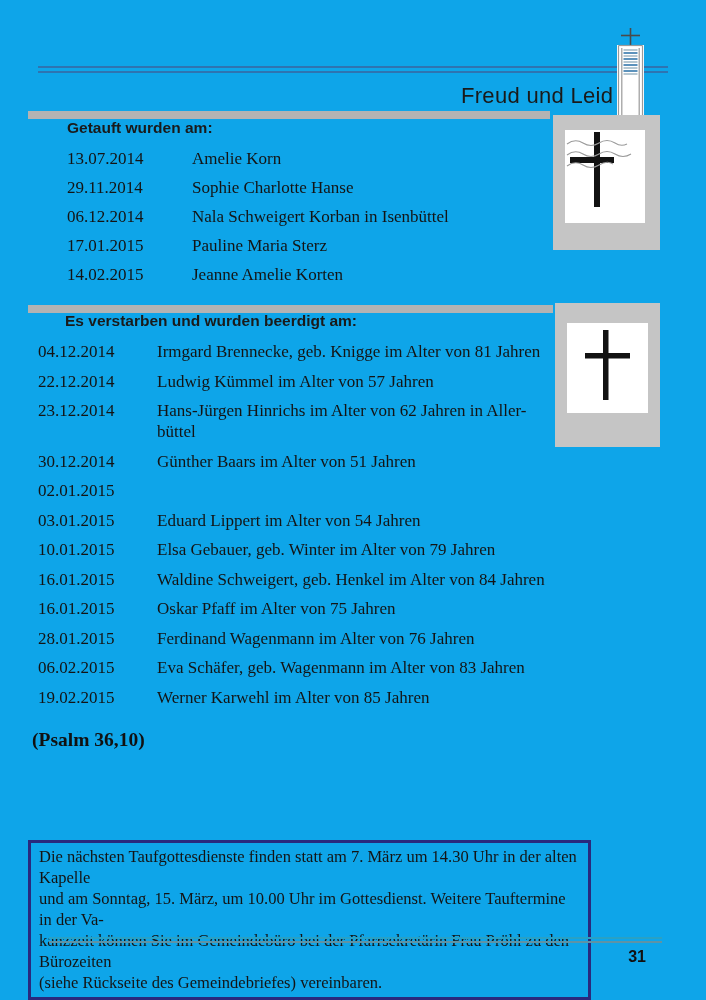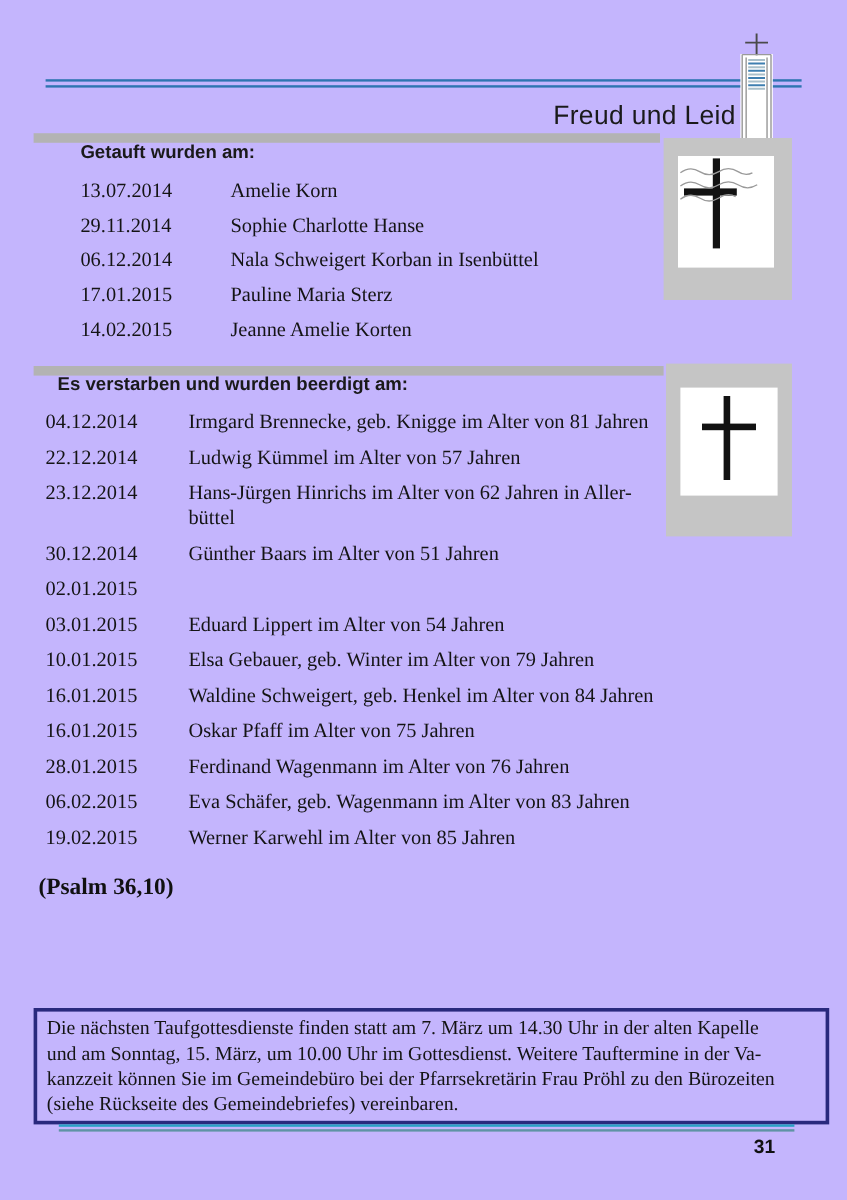--- a/index.html
+++ b/index.html
@@ -1,17 +1,17 @@
 <!DOCTYPE html>
 <html><head>
 <meta charset="utf-8">
 <style>
   html,body { margin:0; padding:0; background:#ffffff; }
   .page {
-    position:relative; width:706px; height:1000px; background:#c4b5fd;
+    position:relative; width:706px; height:1000px; background:#0ea5e9;
     font-family:"Liberation Serif", serif; color:#141414; overflow:hidden;
   }
 
   
   .top-rule {
     position:absolute; left:38px; width:630px; top:66px; height:7px;
     box-sizing:border-box;
     border-top:2px solid #2e74b1; border-bottom:2px solid #2e74b1;
   }
   .tower { position:absolute; left:615px; top:27px; z-index:2; }
@@ -35,34 +35,34 @@
   
   .sec { position:absolute; }
   .sec-heading {
     font-family:"Liberation Sans", sans-serif; font-weight:bold;
     font-size:15.5px; line-height:16px; margin:0 0 13px 0; color:#1a1a1a;
   }
   .row { display:grid; font-size:17px; }
   .sec1 { left:67px; top:120px; width:490px; }
   .sec1 .row { grid-template-columns:125px auto; line-height:20px; margin-bottom:9px; }
   .sec2 { left:38px; top:313px; width:517px; }
-  .sec2 .sec-heading { margin-left:10px; margin-bottom:12px; }
+  .sec2 .sec-heading { margin-left:27px; margin-bottom:12px; }
   .sec2 .row { grid-template-columns:119px auto; line-height:21px; margin-bottom:8.5px; }
   .name { white-space:pre-line; }
 
   
   .quote {
     position:absolute; left:32px; top:727px; width:580px;
     font-weight:bold; font-size:19.5px; line-height:25px; color:#111;
   }
   .quote-text { white-space:pre-line; }
 
   
   .notice {
-    position:absolute; left:28px; top:840px; width:663px; box-sizing:border-box;
+    position:absolute; left:28px; top:840px; width:563px; box-sizing:border-box;
     border:3px solid #29297d; padding:3px 8px 4px 8px;
     font-size:16.5px; line-height:21px; white-space:pre-line; color:#141414;
   }
 
   
   .bottom-rule {
     position:absolute; left:49px; width:613px; top:937px; height:6px;
     box-sizing:border-box;
     border-top:2px solid #29a1c5; border-bottom:2px solid #5f93a5;
   }

